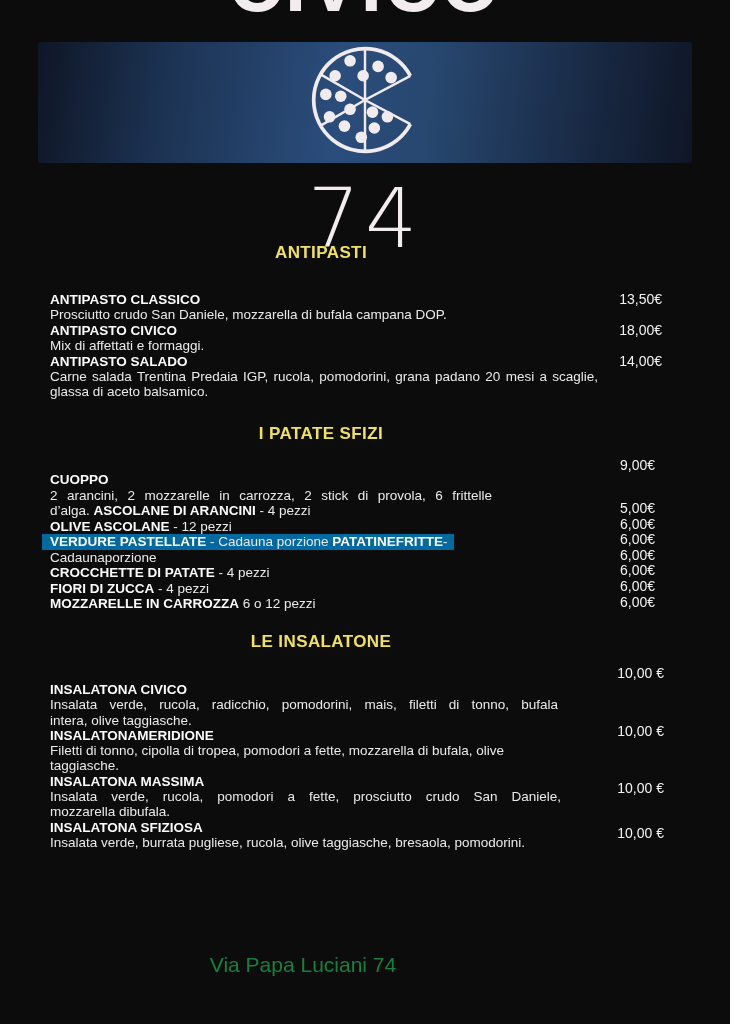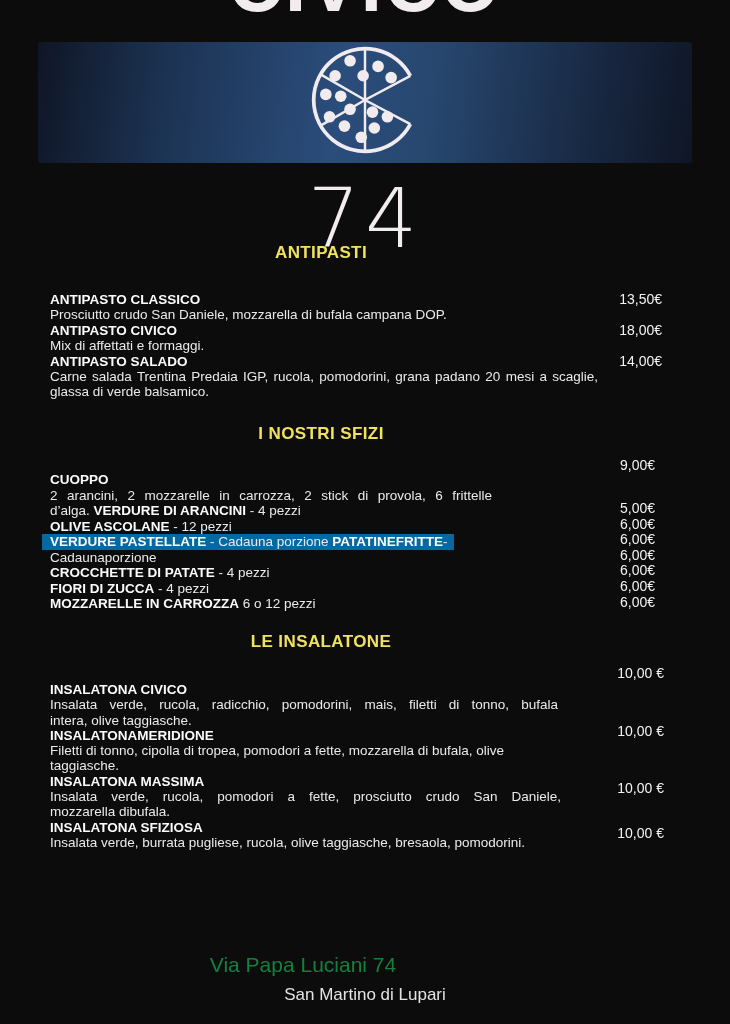--- a/index.html
+++ b/index.html
@@ -104,33 +104,33 @@
 
   <h2 class="sec-title" style="top:243px">ANTIPASTI</h2>
 
   <div class="body antipasti" style="top:292px">
     <div class="ln"><b class="b">ANTIPASTO CLASSICO</b></div>
     <div class="ln">Prosciutto crudo San Daniele, mozzarella di bufala campana DOP.</div>
     <div class="ln"><b class="b">ANTIPASTO CIVICO</b></div>
     <div class="ln">Mix di affettati e formaggi.</div>
     <div class="ln"><b class="b">ANTIPASTO SALADO</b></div>
     <div class="ln just" style="width:548px">Carne salada Trentina Predaia IGP, rucola, pomodorini, grana padano 20 mesi a scaglie,</div>
-    <div class="ln">glassa di verde balsamico.</div>
+    <div class="ln">glassa di aceto balsamico.</div>
   </div>
 
   <div class="price pr-a" style="top:292px">13,50€</div>
   <div class="price pr-a" style="top:323px">18,00€</div>
   <div class="price pr-a" style="top:354px">14,00€</div>
 
-  <h2 class="sec-title" style="top:424px">I NOSTRI SFIZI</h2>
+  <h2 class="sec-title" style="top:424px">I PATATE SFIZI</h2>
 
   <div class="body sfizi" style="top:472px">
     <div class="ln"><b class="b">CUOPPO</b></div>
     <div class="ln just" style="width:442px">2 arancini, 2 mozzarelle in carrozza, 2 stick di provola, 6 frittelle</div>
-    <div class="ln"><span>d’alga. </span><b class="b">VERDURE DI ARANCINI</b><span> - 4 pezzi</span></div>
+    <div class="ln"><span>d’alga. </span><b class="b">ASCOLANE DI ARANCINI</b><span> - 4 pezzi</span></div>
     <div class="ln"><b class="b">OLIVE ASCOLANE</b><span> - 12 pezzi</span></div>
     <div class="ln hl"><b class="b">VERDURE PASTELLATE</b><span> - Cadauna porzione </span><b class="b">PATATINEFRITTE</b><span>-</span></div>
     <div class="ln">Cadaunaporzione</div>
     <div class="ln"><b class="b">CROCCHETTE DI PATATE</b><span> - 4 pezzi</span></div>
     <div class="ln"><b class="b">FIORI DI ZUCCA</b><span> - 4 pezzi</span></div>
     <div class="ln"><b class="b">MOZZARELLE IN CARROZZA</b><span> 6 o 12 pezzi</span></div>
   </div>
 
   <div class="price pr-s" style="top:458px">9,00€</div>
   <div class="price pr-s" style="top:501px">5,00€</div>
@@ -156,15 +156,14 @@
     <div class="ln"><b class="b">INSALATONA SFIZIOSA</b></div>
     <div class="ln">Insalata verde, burrata pugliese, rucola, olive taggiasche, bresaola, pomodorini.</div>
   </div>
 
   <div class="price pr-i" style="top:666px">10,00 €</div>
   <div class="price pr-i" style="top:724px">10,00 €</div>
   <div class="price pr-i" style="top:781px">10,00 €</div>
   <div class="price pr-i" style="top:826px">10,00 €</div>
 
   <div class="footer-line1">Via Papa Luciani 74</div>
-  <div class="footer-line2">San Martino di Lupari</div>
 
 </div>
 
 </body></html>

